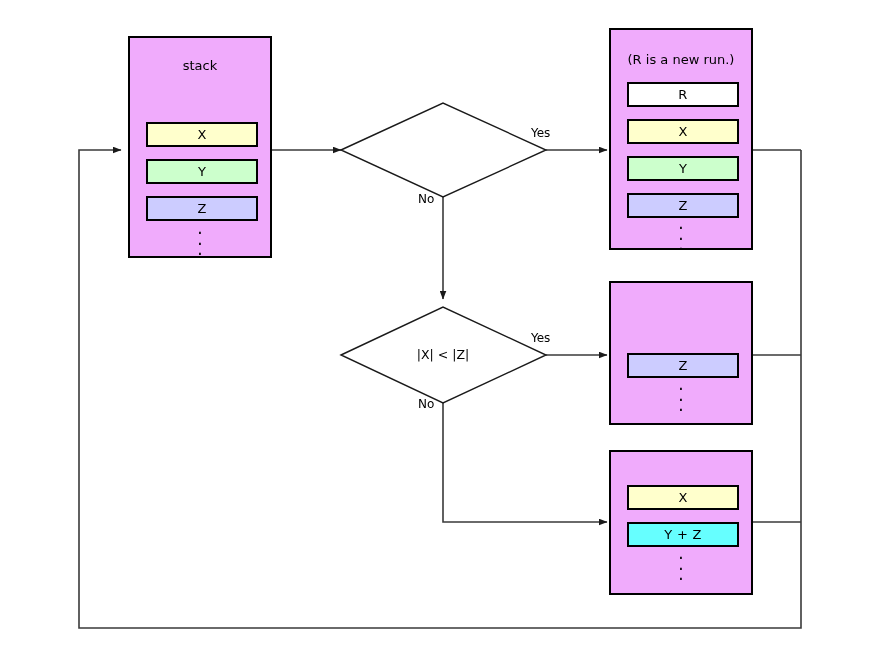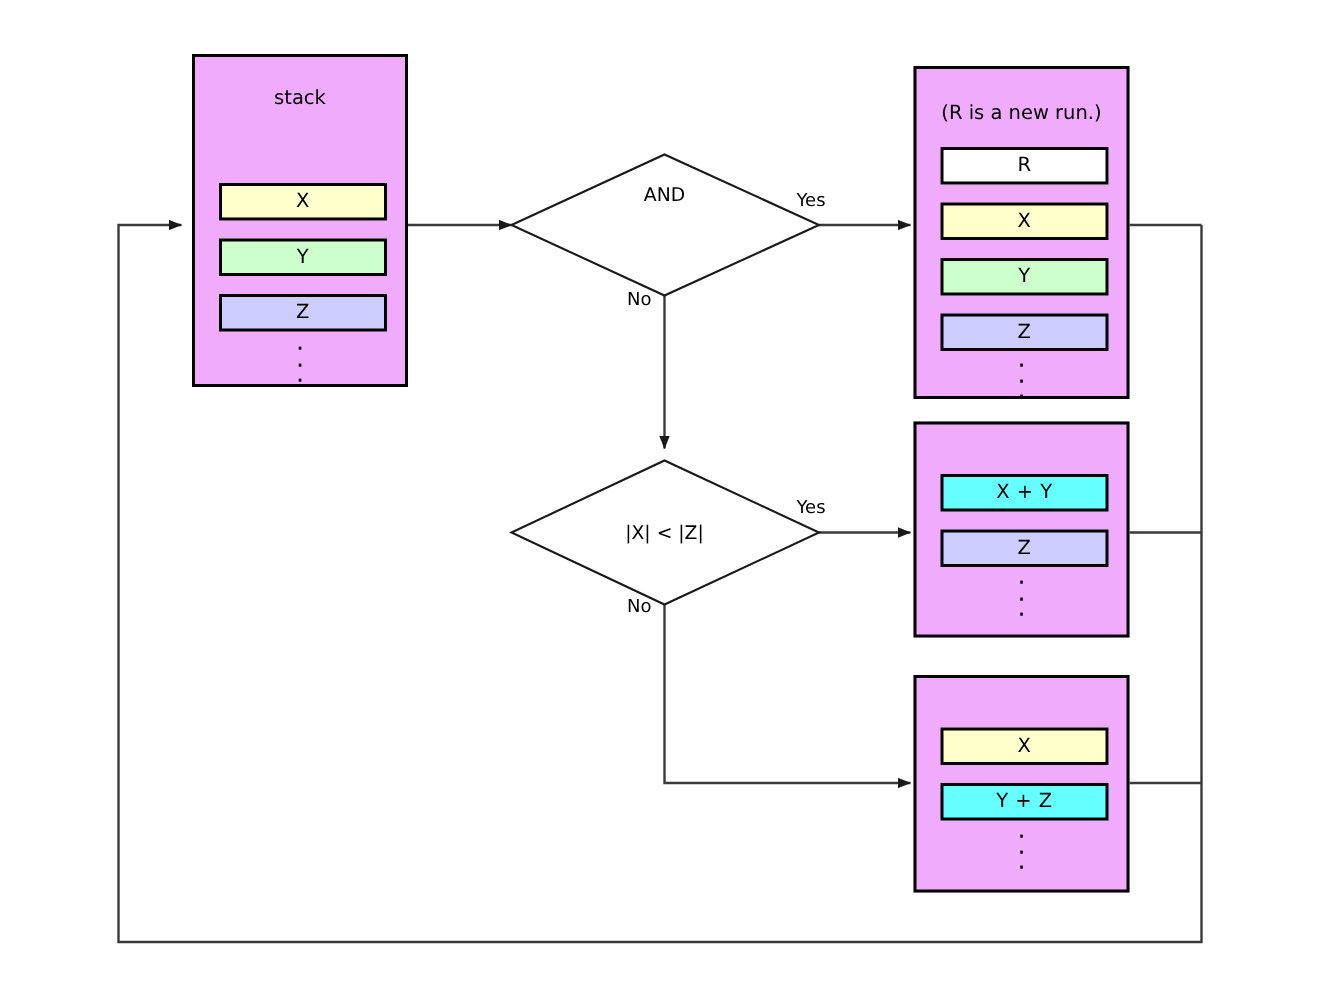--- a/index.html
+++ b/index.html
@@ -140,32 +140,31 @@
       <span>Z</span>
     </div>
     <div class="vdots" style="top:190px;">
       <span>·</span>
         <span>·</span>
         <span>·</span>
     </div>
   </div>
 
   <div class="diamond-label" style="left:343px; top:122px; width:200px;">
-    <div>AND</div>
   </div>
   <div class="edge-label" style="left:531px; top:126px;">Yes</div>
   <div class="edge-label" style="left:418px; top:192px;">No</div>
 
   <div class="diamond-label" style="left:343px; top:347px; width:200px;">
     <div>|X| &lt; |Z|</div>
   </div>
   <div class="edge-label" style="left:531px; top:331px;">Yes</div>
   <div class="edge-label" style="left:418px; top:397px;">No</div>
 
-  <div class="stackbox" style="left:609px; top:44px; width:144px; height:222px;">
+  <div class="stackbox" style="left:609px; top:28px; width:144px; height:222px;">
     <div class="stack-title" style="top:22px;">(R is a new run.)</div>
 
     <div class="cell white" style="left:16px; top:52px; width:112px; height:25px;">
       <span>R</span>
     </div>
     <div class="cell yellow" style="left:16px; top:89px; width:112px; height:25px;">
       <span>X</span>
     </div>
     <div class="cell green" style="left:16px; top:126px; width:112px; height:25px;">
       <span>Y</span>
@@ -174,23 +173,20 @@
       <span>Z</span>
     </div>
     <div class="vdots" style="top:193px;">
       <span>·</span>
         <span>·</span>
         <span>·</span>
     </div>
   </div>
 
   <div class="stackbox" style="left:609px; top:281px; width:144px; height:144px;">
-    <div class="cell cyan" style="left:16px; top:33px; width:112px; height:25px;">
-      <span>X + Y</span>
-    </div>
     <div class="cell purple" style="left:16px; top:70px; width:112px; height:25px;">
       <span>Z</span>
     </div>
     <div class="vdots" style="top:101px;">
       <span>·</span>
         <span>·</span>
         <span>·</span>
     </div>
   </div>
 

